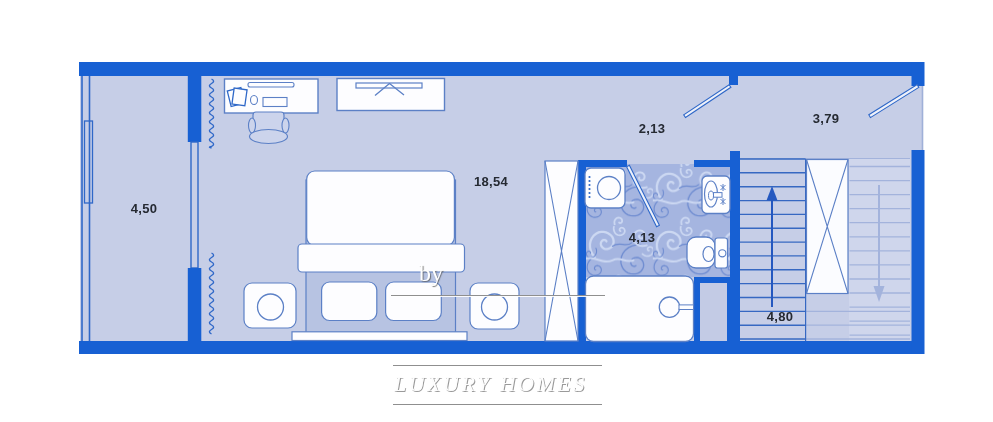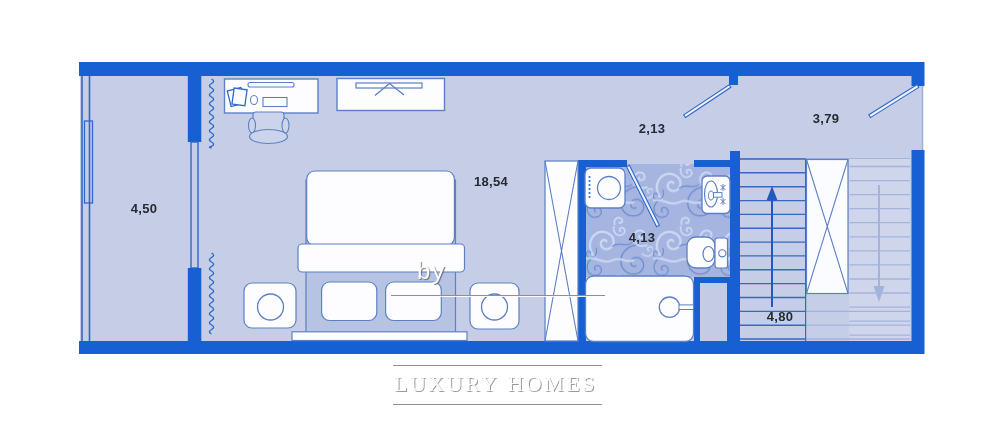--- a/index.html
+++ b/index.html
@@ -156,23 +156,23 @@
 <text x="652" y="132.5" font-size="13" font-weight="bold" fill="#252a33" text-anchor="middle" letter-spacing="0.3" filter="url(#tb)">2,13</text>
 
 <text x="826" y="123" font-size="13" font-weight="bold" fill="#252a33" text-anchor="middle" letter-spacing="0.3" filter="url(#tb)">3,79</text>
 
 <text x="642" y="242" font-size="13" font-weight="bold" fill="#252a33" text-anchor="middle" letter-spacing="0.3" filter="url(#tb)">4,13</text>
 
 <text x="780" y="321" font-size="13" font-weight="bold" fill="#252a33" text-anchor="middle" letter-spacing="0.3" filter="url(#tb)">4,80</text>
 </svg>
 
 
-<div style="position:absolute;left:401px;top:261px;width:60px;text-align:center;font-family:Liberation Mono, monospace;font-size:24px;line-height:24px;color:#fff;filter:blur(0.3px);text-shadow:1px 1px 1px rgba(90,90,90,0.8);">by</div>
+<div style="position:absolute;left:401px;top:261px;width:60px;text-align:center;font-family:Liberation Serif, serif;font-size:24px;line-height:24px;color:#fff;filter:blur(0.3px);text-shadow:1px 1px 1px rgba(90,90,90,0.8);">by</div>
 
 <div style="position:absolute;left:391px;top:295px;width:214px;height:1px;background:#8f8f8f;box-shadow:0 1px 0 rgba(255,255,255,0.9);"></div>
 
 
 <div style="position:absolute;left:393px;top:365px;width:209px;height:1px;background:#8f8f8f;box-shadow:0 1px 0 rgba(255,255,255,0.9);"></div>
 
-<div style="position:absolute;left:394px;top:372.5px;width:215px;font-family:'Liberation Serif',serif;font-size:22px;line-height:22px;letter-spacing:2.5px;color:#fdfdfd;filter:blur(0.3px);text-shadow:1px 1px 0 #9a9a9a;">LUXURY&nbsp;HOMES</div>
+<div style="position:absolute;left:394px;top:372.5px;width:215px;font-family:'Liberation Serif',serif;font-size:22px;line-height:22px;letter-spacing:2.5px;color:#fdfdfd;filter:blur(0.3px);text-shadow:1px 1px 0 #9a9a9a;font-style:italic;">LUXURY&nbsp;HOMES</div>
 
 <div style="position:absolute;left:393px;top:403.5px;width:209px;height:1px;background:#8f8f8f;box-shadow:0 1px 0 rgba(255,255,255,0.9);"></div>
 
 </div>
 </body></html>

